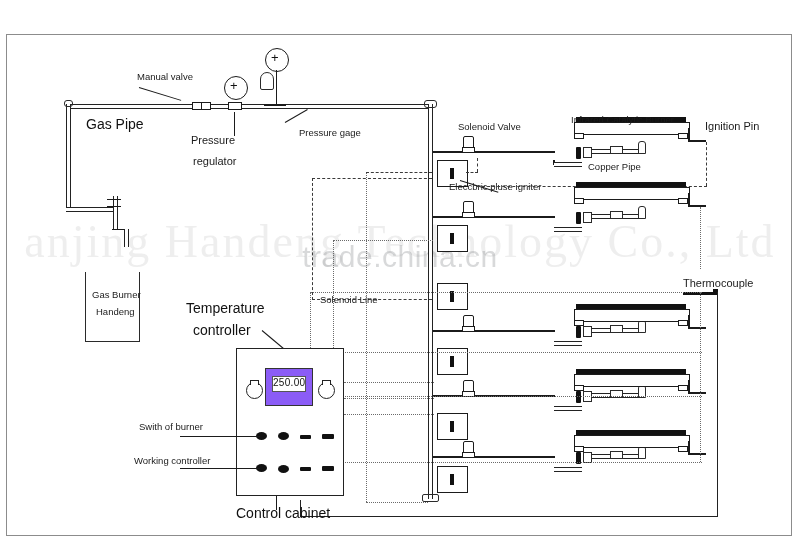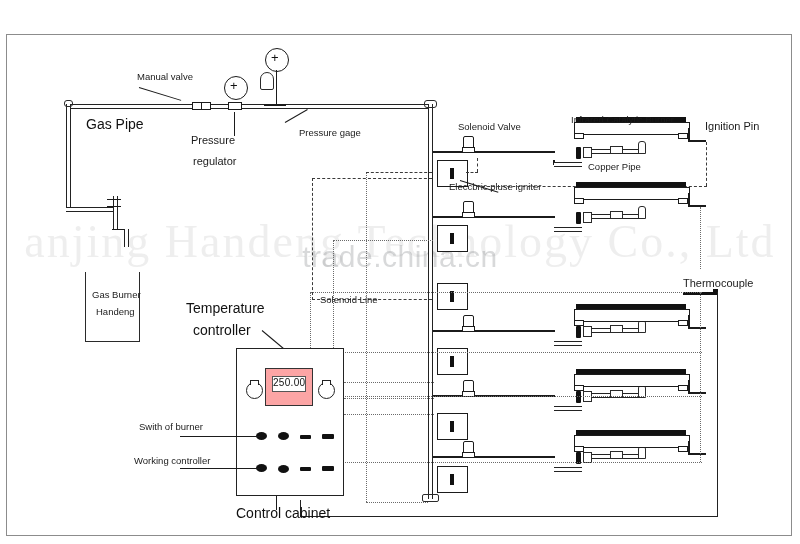--- a/index.html
+++ b/index.html
@@ -46,21 +46,21 @@
     font-size:46px;color:rgba(120,120,125,.13);letter-spacing:2px;
     font-family:"Liberation Serif",serif;white-space:nowrap;pointer-events:none;
   }
   .watermark2{
     position:absolute;left:0;top:240px;width:800px;text-align:center;
     font-size:30px;color:rgba(125,128,133,.30);letter-spacing:.5px;
     font-family:"Liberation Sans",sans-serif;white-space:nowrap;pointer-events:none;
   }
 
   .cabinet{position:absolute;border:1.6px solid #222;box-sizing:border-box;background:#fff;}
-  .display{position:absolute;border:1.4px solid #333;box-sizing:border-box;background:#fca5a5;}
+  .display{position:absolute;border:1.4px solid #333;box-sizing:border-box;background:#8b5cf6;}
   .display .inner{position:absolute;left:6px;top:7px;right:6px;height:16px;border:1px solid #555;box-sizing:border-box;background:#fff;}
   .display .val{position:absolute;left:7px;top:8px;font-size:10px;color:#111;letter-spacing:.3px;}
   .knob{position:absolute;width:15px;height:15px;border:1.3px solid #222;border-radius:50%;background:#fff;}
   .knob:after{content:"";position:absolute;left:3px;top:-3px;width:9px;height:5px;border:1.3px solid #222;border-bottom:none;background:#fff;box-sizing:border-box;}
 
   .solenoid{position:absolute;width:11px;height:13px;border:1.3px solid #1b1b1b;box-sizing:border-box;background:#fff;border-radius:2px;}
   .sol-stem{position:absolute;width:1.5px;background:#1b1b1b;}
   .sol-base{position:absolute;height:6px;border:1.3px solid #1b1b1b;box-sizing:border-box;background:#fff;}
 
   .igniter{position:absolute;border:1.3px solid #1b1b1b;box-sizing:border-box;background:#fff;}

